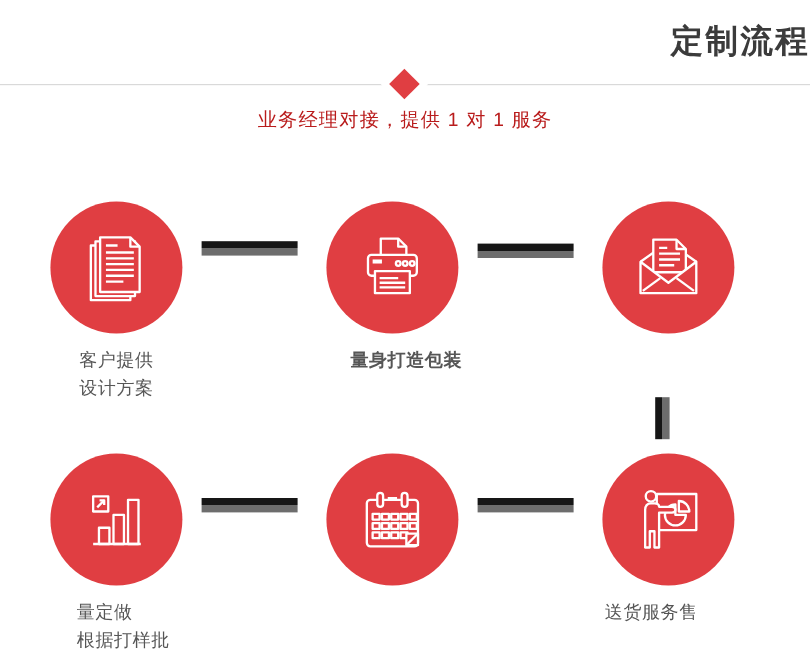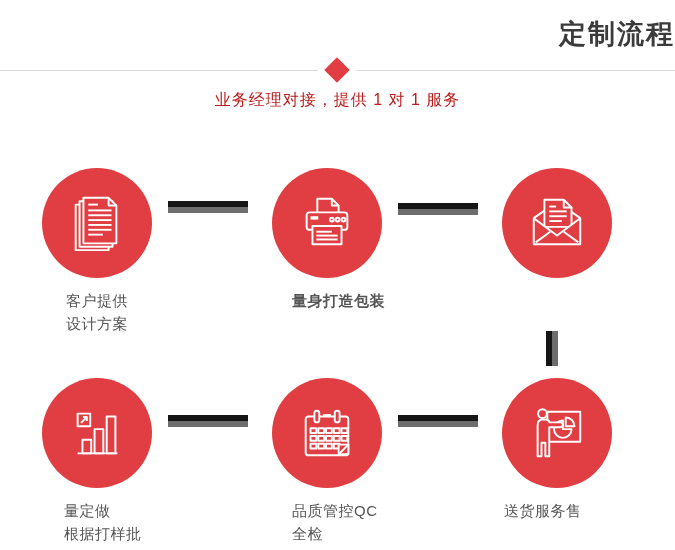--- a/index.html
+++ b/index.html
@@ -152,24 +152,20 @@
           <rect x="47" y="35" width="6" height="5"></rect>
         <rect x="15" y="43" width="6" height="5"></rect>
           <rect x="23" y="43" width="6" height="5"></rect>
           <rect x="31" y="43" width="6" height="5"></rect>
           <rect x="39" y="43" width="6" height="5"></rect>
         <rect class="fill" x="44" y="44" width="10" height="10"></rect>
         <path d="M44,54 L54,44"></path>
       </g>
     </svg>
   </div>
-  <div class="step-label" style="left:292px;top:499px;">
-    <span>品质管控QC</span>
-    <span>全检</span>
-  </div>
 
   <div class="circle" style="left:502px;top:378px;">
     <svg viewBox="0 0 64 64">
       <g class="ln">
         <rect x="22" y="10" width="34" height="31"></rect>
         <path d="M38,19 A9,9 0 1 0 47,28 L38,28 Z"></path>
         <path d="M41,16 L41,25 L50,25 A9,9 0 0 0 41,16 Z"></path>
         <circle class="fill" cx="17" cy="12" r="4.5"></circle>
         <path class="fill" d="M12,56 V24 Q12,18 17,18 H20 Q24,18 24,21 H35 Q38,21 38,23.5 Q38,26 35,26 H24 V56 H20 V42 H16 V56 Z"></path>
       </g>

